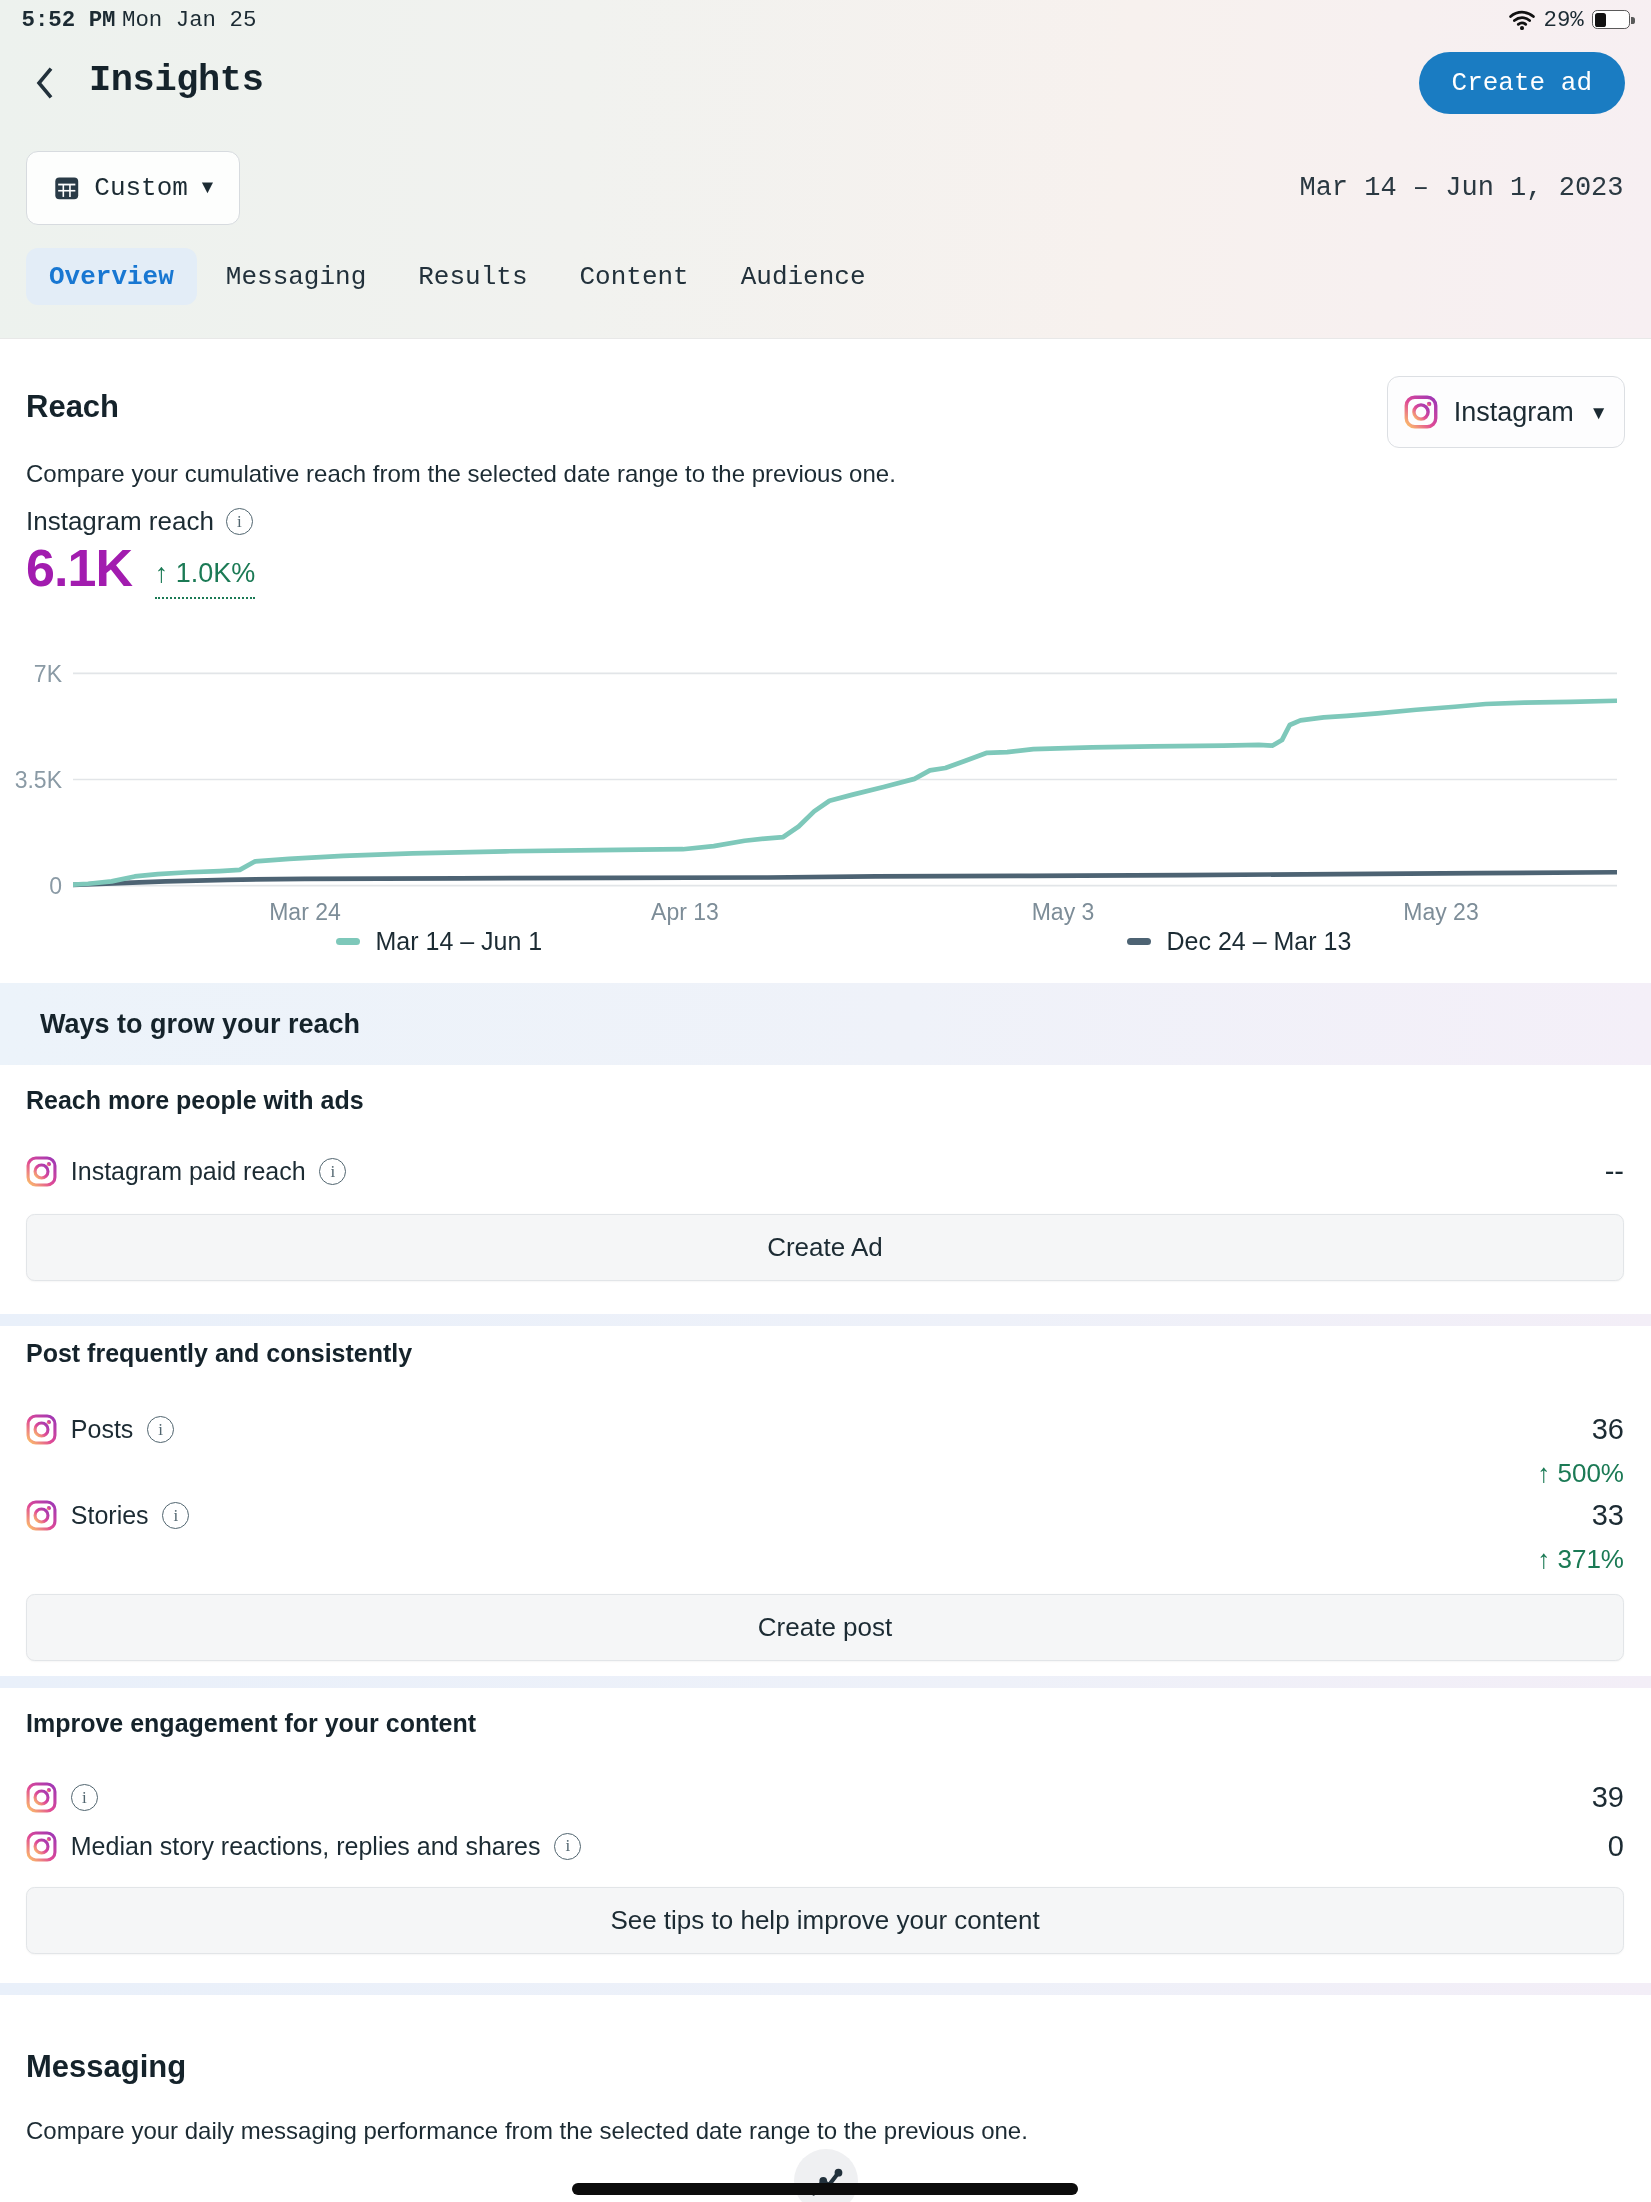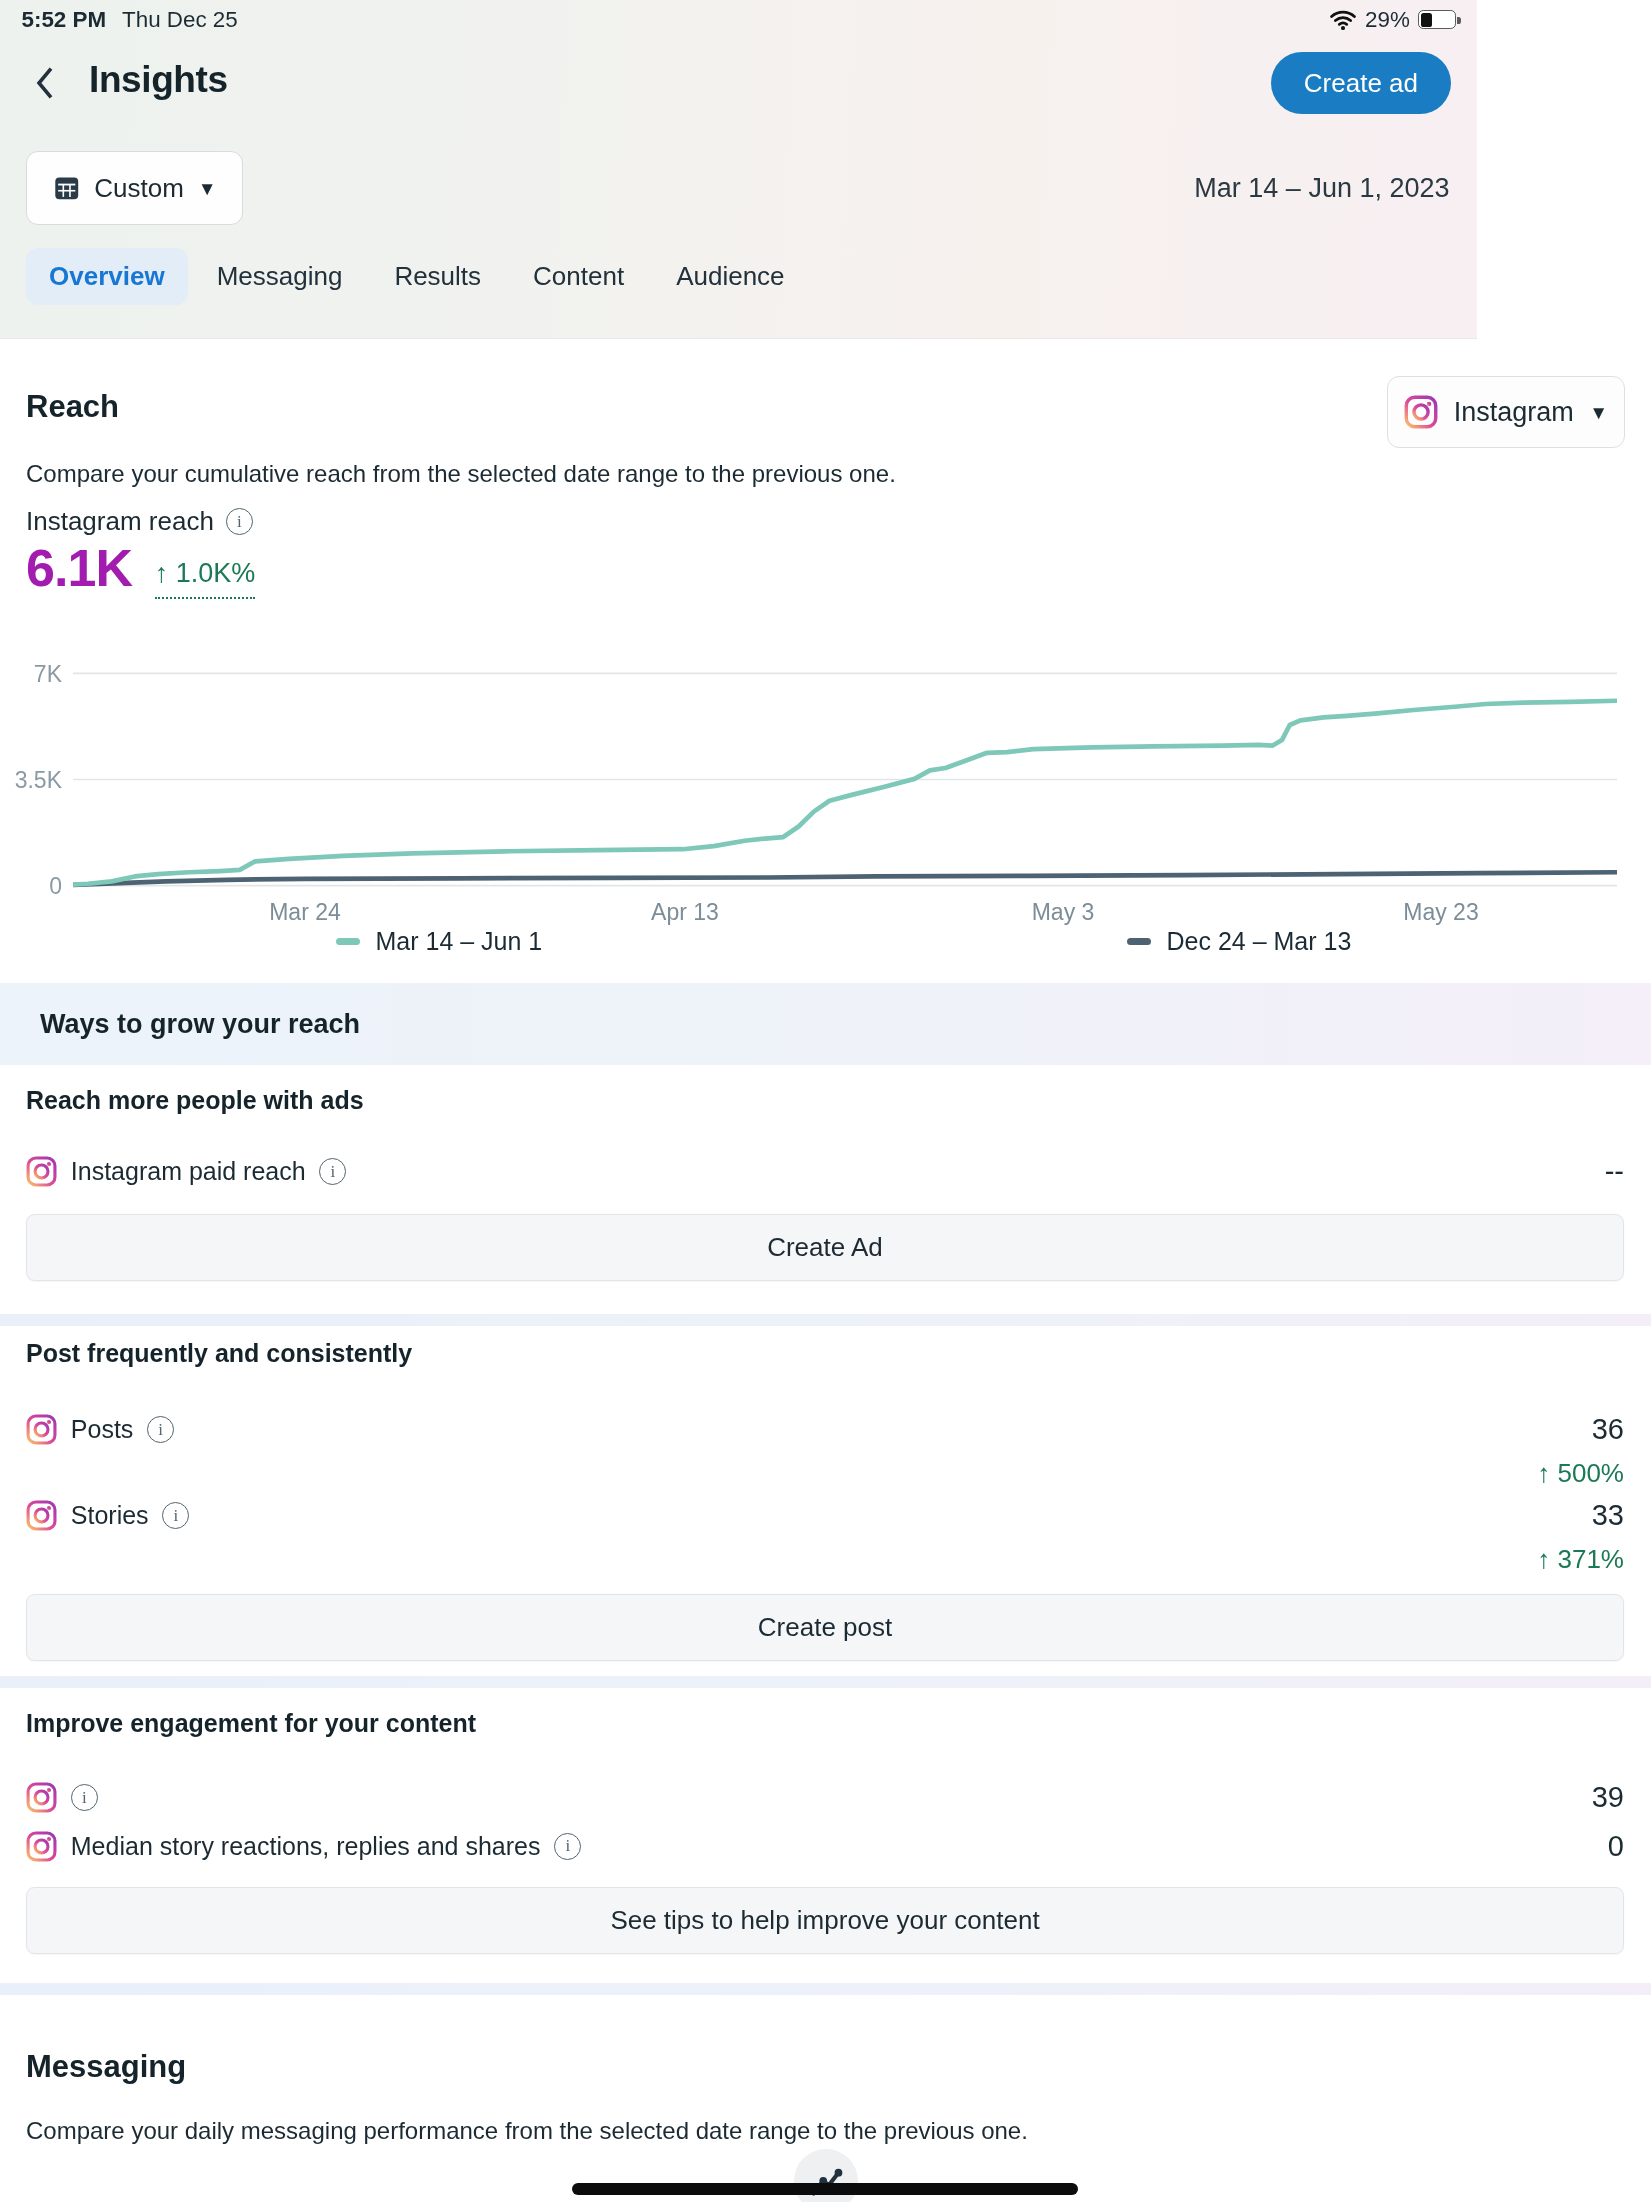--- a/index.html
+++ b/index.html
@@ -6,23 +6,24 @@
   html,body { width:1651px; height:2203px; }
   body {
     font-family:"Liberation Sans", sans-serif;
     color:#1c2b33;
     background:#ffffff;
     position:relative;
     overflow:hidden;
   }
   
   .hero {
-    position:absolute; left:0; top:0; width:1477px; height:339px;
+    position:absolute; left:0; top:0; width:1651px; height:339px;
     background:linear-gradient(93deg,#edf2ee 0%,#f1f2ef 35%,#f7f1ee 68%,#f7eff2 100%);
     border-bottom:0.9px solid #e8e8e8;
+    font-family:Liberation Mono, monospace;
   }
   .statusbar { position:absolute; top:6.9px; left:0; right:0; height:27.5px; font-size:22.4px; }
   .sb-time { position:absolute; left:21.5px; top:0; font-weight:700; }
   .sb-date { position:absolute; left:122px; top:0; font-weight:400; }
   .sb-right { position:absolute; right:20.6px; top:0; display:flex; align-items:center; gap:8.6px; }
   .wifi-svg { width:26px; height:20.6px; }
   .sb-batt-pct { font-size:22.4px; }
   .battery { width:38px; height:19px; border:1.7px solid #5a5a5a; border-radius:5.2px; position:relative; background:#fff; }
   .battery .fill { position:absolute; left:1.7px; top:1.7px; bottom:1.7px; width:29%; background:#111; border-radius:2.6px; }
   .battery .tip { position:absolute; right:-5.2px; top:5.2px; width:3.4px; height:7.7px; background:#5a5a5a; border-radius:0 2.6px 2.6px 0; }
@@ -146,21 +147,21 @@
       <stop offset="0%" stop-color="#fdc468"></stop>
       <stop offset="45%" stop-color="#df4996"></stop>
       <stop offset="100%" stop-color="#9b36b7"></stop>
     </linearGradient>
   </defs>
 </svg>
 
 <header class="hero">
   <div class="statusbar">
     <span class="sb-time">5:52 PM</span>
-    <span class="sb-date">Thu Dec 25</span>
+    <span class="sb-date">Mon Jan 25</span>
     <span class="sb-right">
       <svg class="wifi-svg" viewBox="0 0 24 19">
         <path d="M1.5 6 C7.5 0.7 16.5 0.7 22.5 6" fill="none" stroke="#111" stroke-width="2.6" stroke-linecap="round"></path>
         <path d="M5 9.7 C9.2 6.2 14.8 6.2 19 9.7" fill="none" stroke="#111" stroke-width="2.6" stroke-linecap="round"></path>
         <path d="M8.6 13.2 C10.6 11.6 13.4 11.6 15.4 13.2" fill="none" stroke="#111" stroke-width="2.6" stroke-linecap="round"></path>
         <circle cx="12" cy="16.6" r="1.9" fill="#111"></circle>
       </svg>
       <span class="sb-batt-pct">29%</span>
       <span class="battery">
           <span class="fill"></span>

